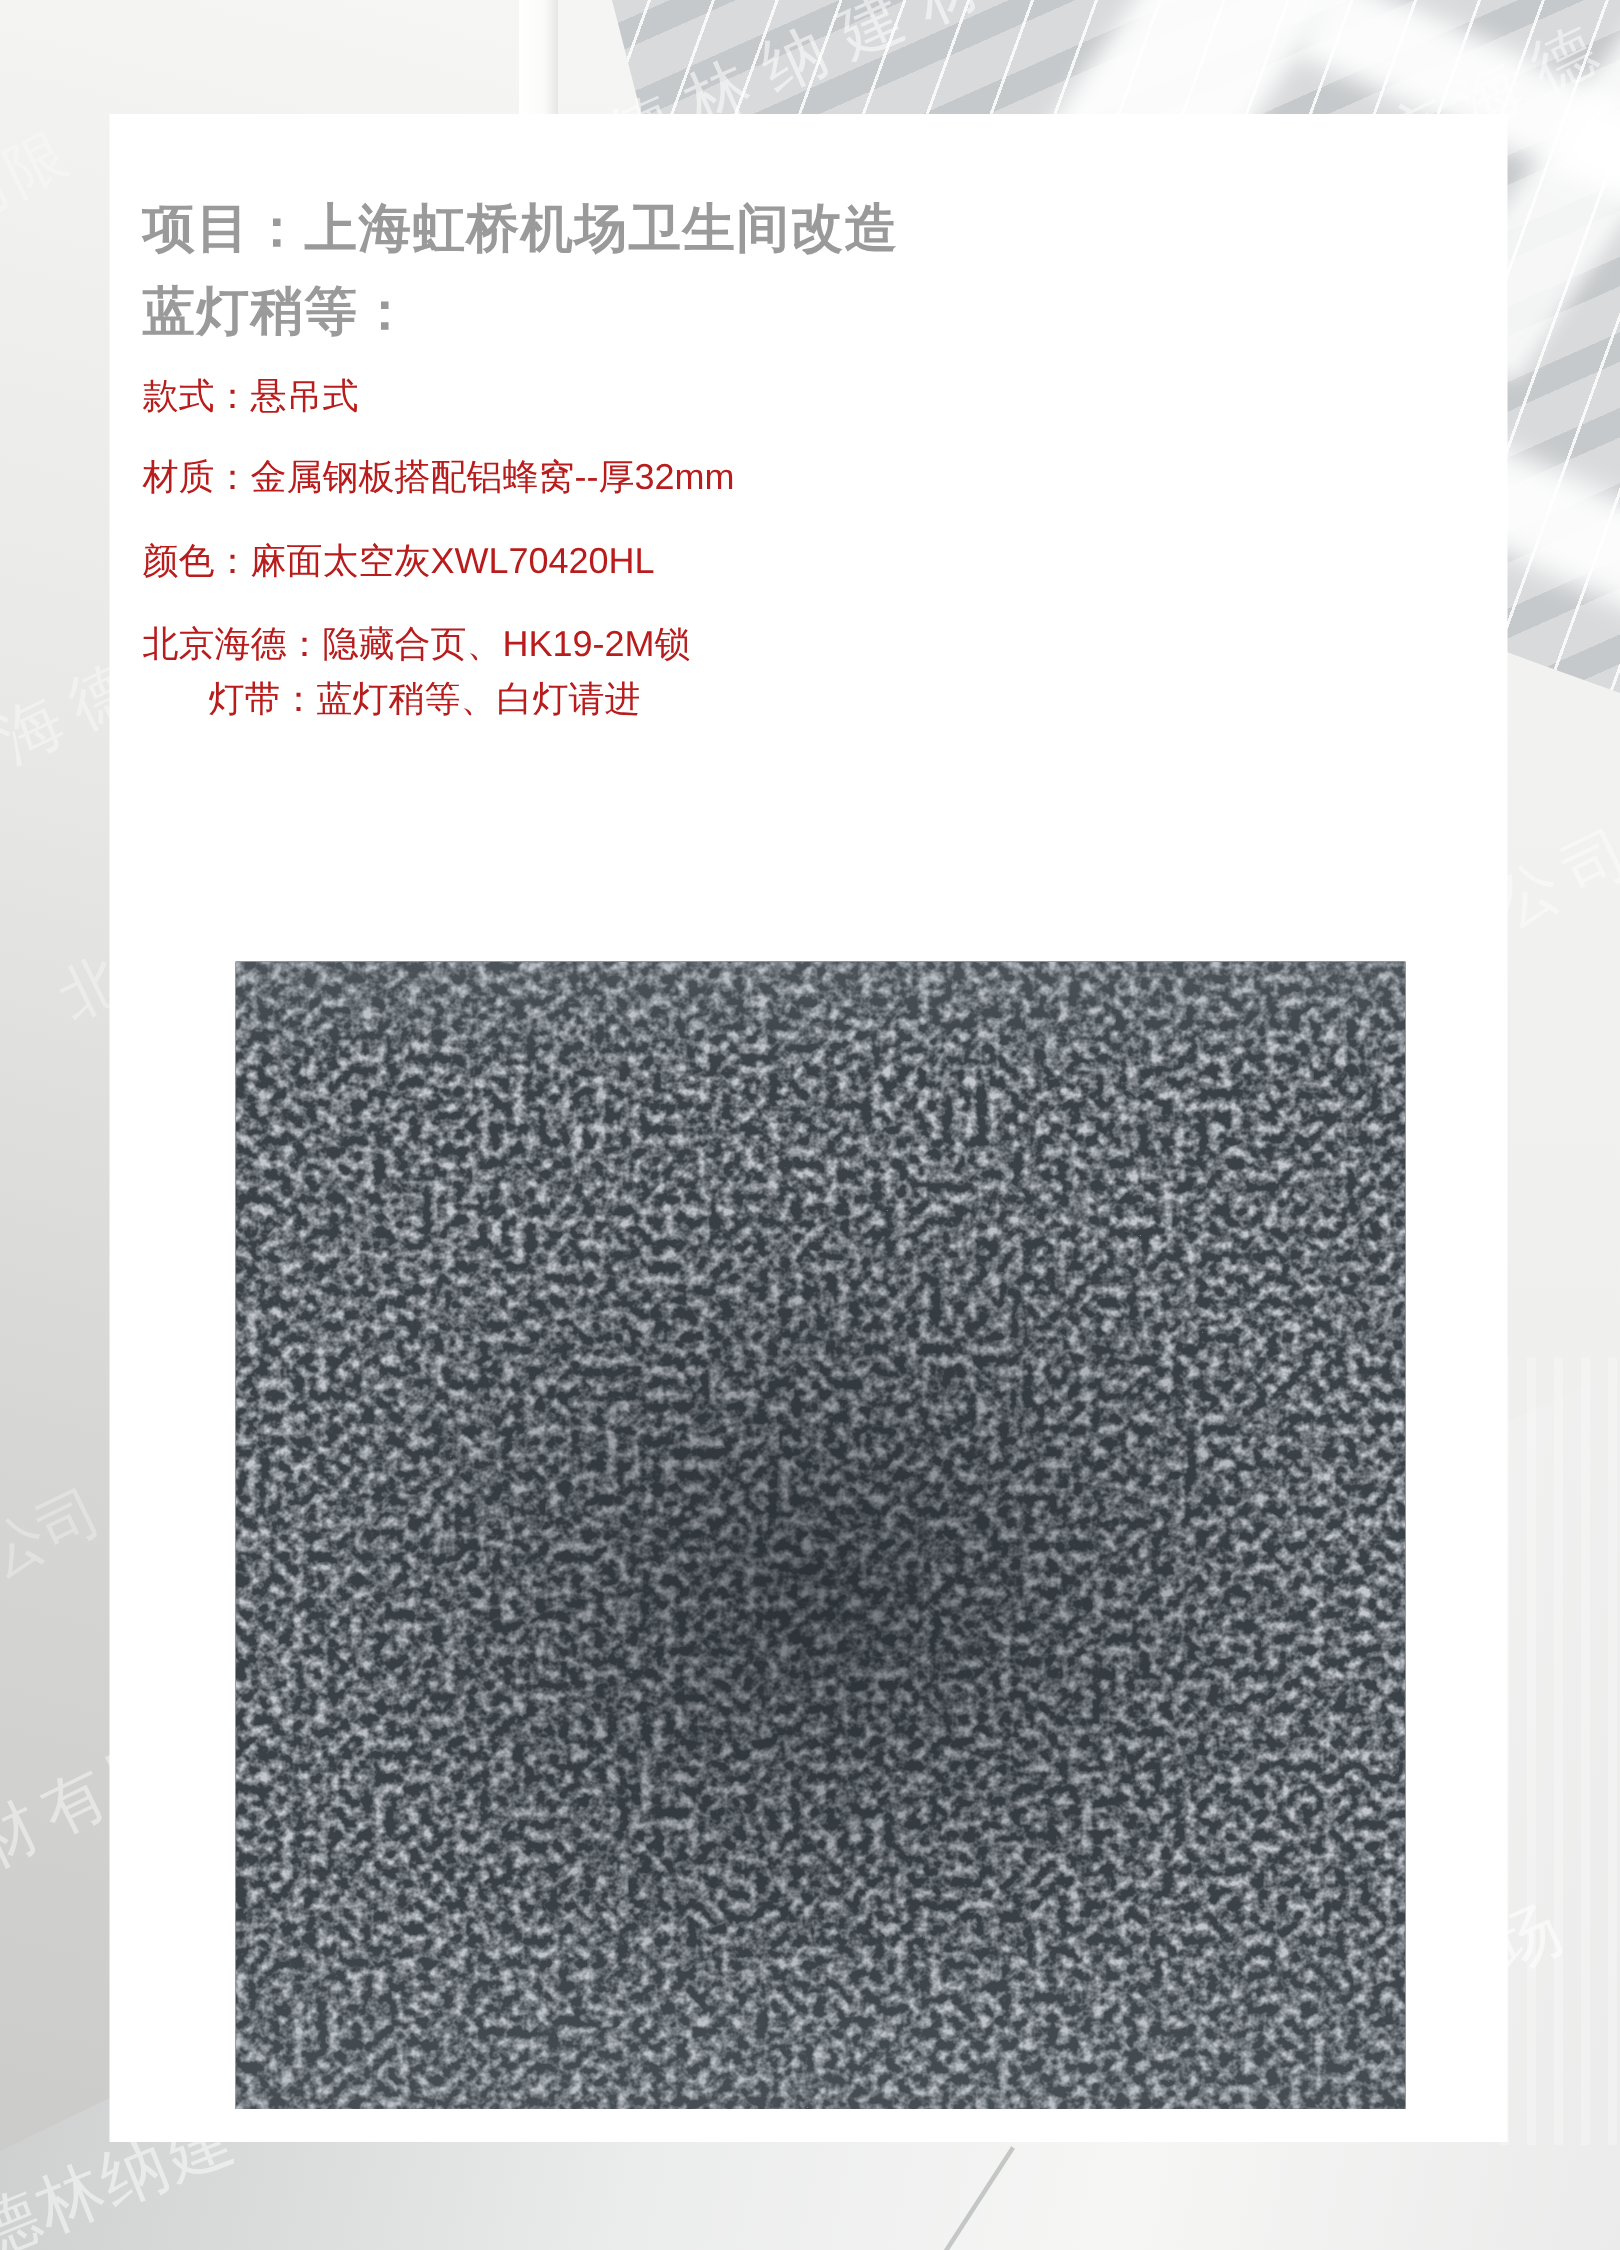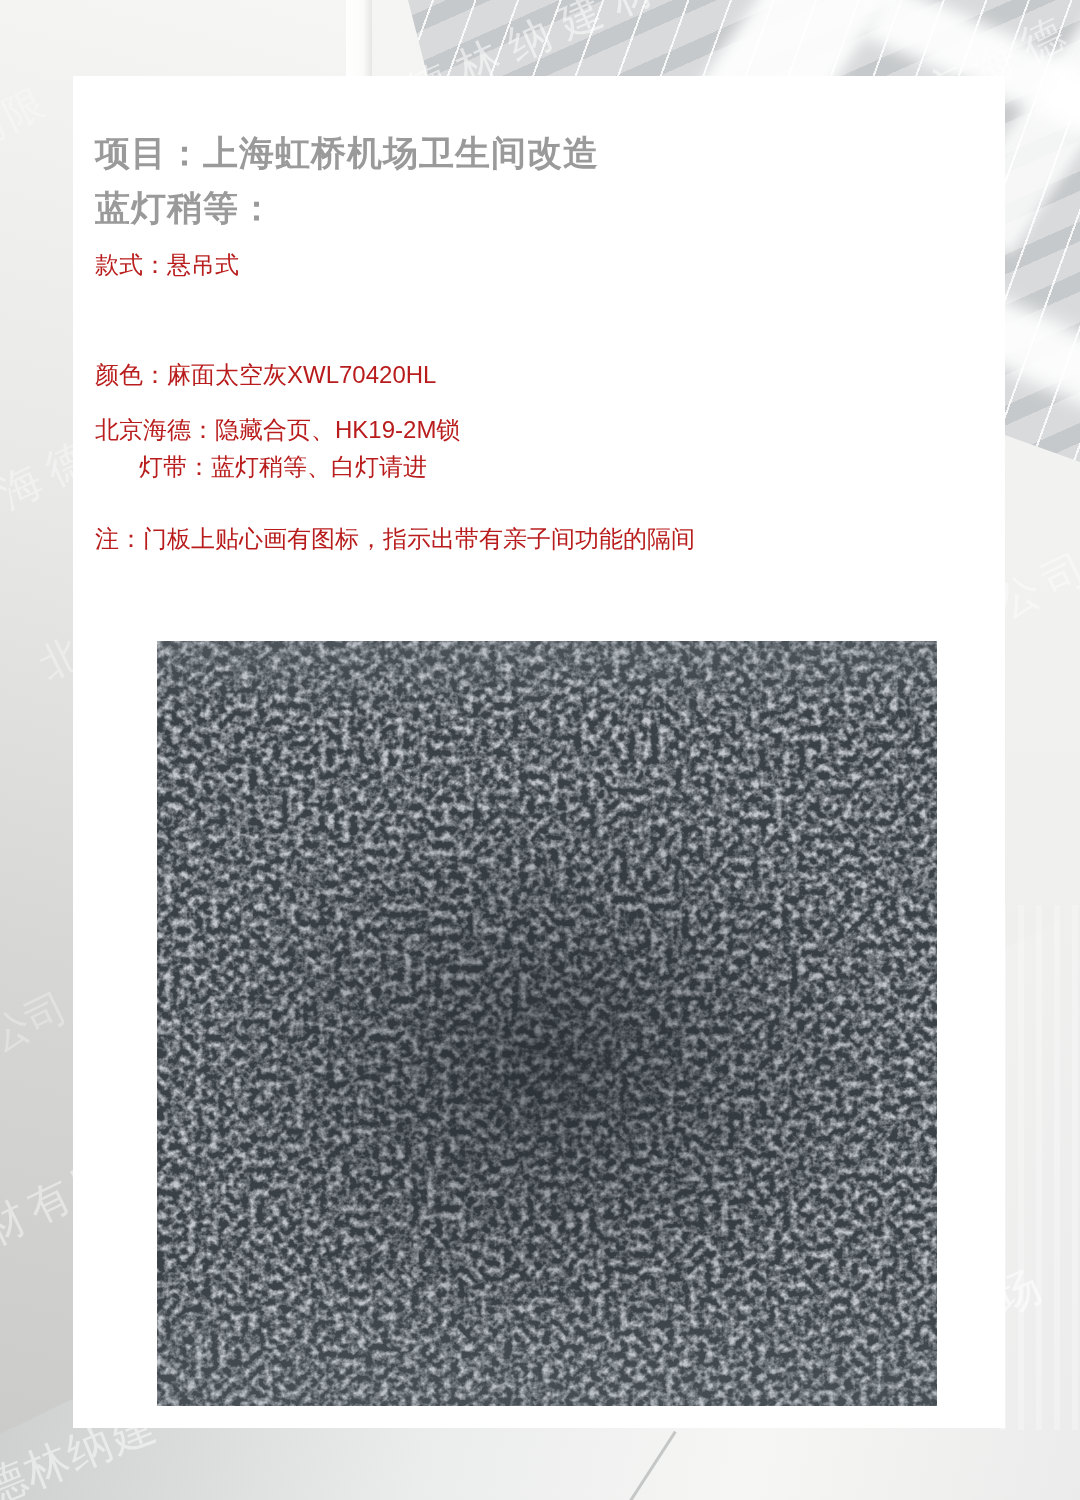--- a/index.html
+++ b/index.html
@@ -93,24 +93,24 @@
     <div class="wm wm-g">机场</div>
     <div class="wm wm-h">德林纳建</div>
     <div class="wm wm-i">公司</div>
     <div class="wm wm-j">有限</div>
   </div>
 
   <div class="card">
     <div class="line gray l1">项目：上海虹桥机场卫生间改造</div>
     <div class="line gray l2">蓝灯稍等：</div>
     <div class="line l3">款式：悬吊式</div>
+    <div class="line l4">材质：金属钢板搭配铝蜂窝--厚32mm</div>
     <div class="line l5">颜色：麻面太空灰XWL70420HL</div>
     <div class="line l6">北京海德：隐藏合页、HK19-2M锁</div>
     <div class="line l7">灯带：蓝灯稍等、白灯请进</div>
-    <div class="line l8">注：门板上贴心画有图标，指示出带有亲子间功能的隔间</div>
 
     <div class="texture">
       <svg viewBox="0 0 780 765" preserveAspectRatio="none">
         <defs>
           <filter id="speck" x="0%" y="0%" width="100%" height="100%">
             <feTurbulence type="fractalNoise" baseFrequency="0.13" numOctaves="3" seed="11" stitchTiles="stitch"></feTurbulence>
             <feColorMatrix type="matrix" values="0 0 0 0 0.55  0 0 0 0 0.58  0 0 0 0 0.62  2.4 0 0 0 -0.9"></feColorMatrix>
           </filter>
           <filter id="sparkle" x="0%" y="0%" width="100%" height="100%">
             <feTurbulence type="fractalNoise" baseFrequency="0.7" numOctaves="2" seed="4" stitchTiles="stitch"></feTurbulence>

